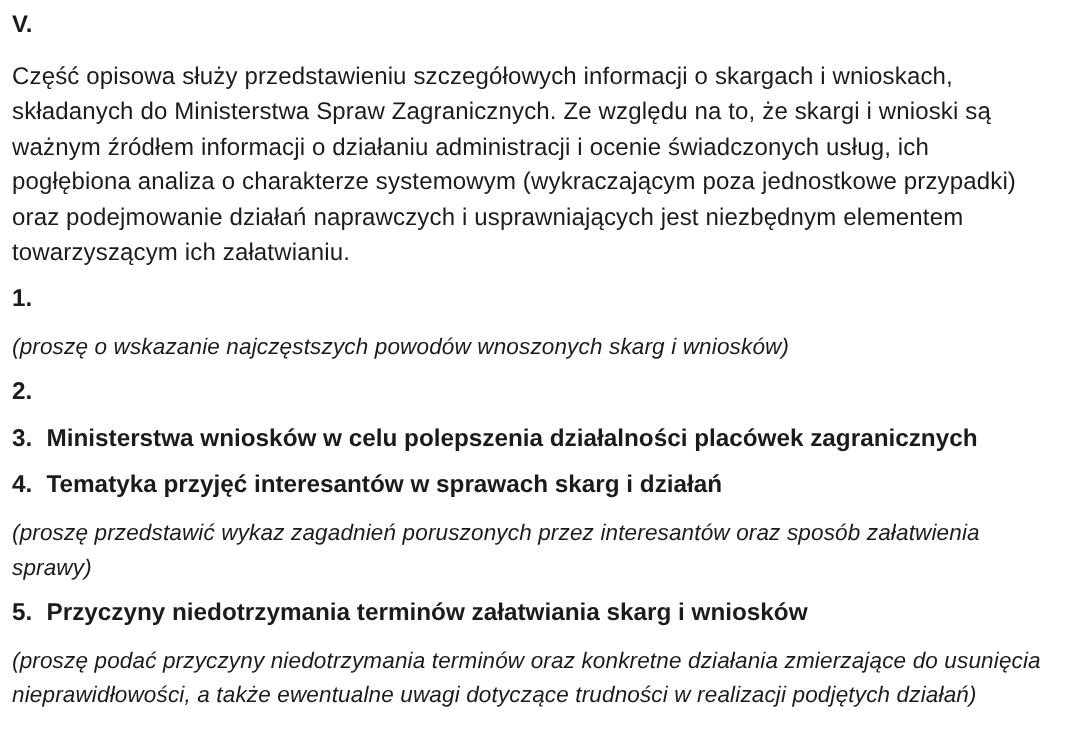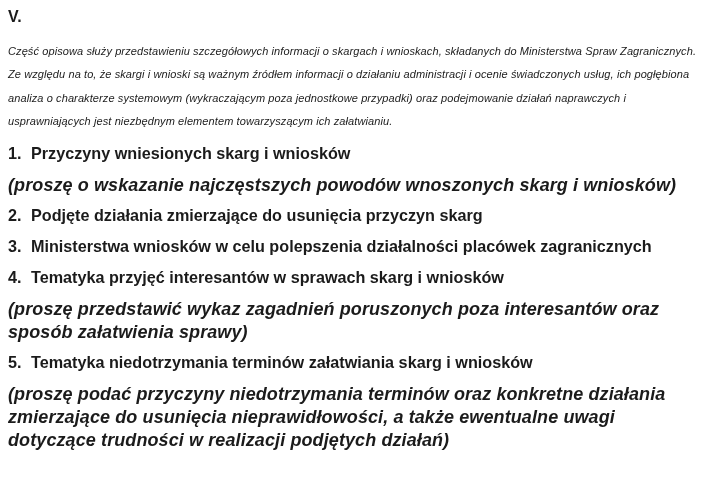--- a/index.html
+++ b/index.html
@@ -26,78 +26,74 @@
     align-items: baseline;
     font-size: 16px;
     font-weight: 700;
     line-height: 20px;
     margin: 2px 0 13px 0;
   }
   .doc-title .num {
     flex: 0 0 23px;
   }
   .intro {
-    font-size: 11px;
-    font-style: italic;
+    font-size: 16px;
     line-height: 23.4px;
     margin: 0 0 9px 0;
     letter-spacing: 0.1px;
   }
   .sec-heading {
     display: flex;
     align-items: baseline;
     font-size: 16.2px;
     font-weight: 700;
     line-height: 20px;
     margin: 0 0 11px 0;
   }
   .sec-heading .num {
     flex: 0 0 23px;
   }
   .sec-note {
-    font-size: 18px;
+    font-size: 15px;
     font-style: italic;
     line-height: 23px;
     margin: 0 0 8px 0;
     letter-spacing: 0.1px;
-    font-weight: bold;
   }
 </style>
 </head>
 <body>
 
 <div class="page">
 
   <div class="doc-title">
     <span class="num">V.</span>
   </div>
 
   <p class="intro">Część opisowa służy przedstawieniu szczegółowych informacji o skargach i wnioskach, składanych do Ministerstwa Spraw Zagranicznych. Ze względu na to, że skargi i wnioski są ważnym źródłem informacji o działaniu administracji i ocenie świadczonych usług, ich pogłębiona analiza o charakterze systemowym (wykraczającym poza jednostkowe przypadki) oraz podejmowanie działań naprawczych i usprawniających jest niezbędnym elementem towarzyszącym ich załatwianiu.</p>
 
   <div class="sec-heading">
     <span class="num">1.</span>
-    <span>Przyczyny wniesionych skarg i wniosków</span>
   </div>
   <p class="sec-note">(proszę o wskazanie najczęstszych powodów wnoszonych skarg i wniosków)</p>
 
   <div class="sec-heading">
     <span class="num">2.</span>
-    <span>Podjęte działania zmierzające do usunięcia przyczyn skarg</span>
   </div>
 
   <div class="sec-heading">
     <span class="num">3.</span>
     <span>Ministerstwa wniosków w celu polepszenia działalności placówek zagranicznych</span>
   </div>
 
   <div class="sec-heading">
     <span class="num">4.</span>
-    <span>Tematyka przyjęć interesantów w sprawach skarg i wniosków</span>
+    <span>Tematyka przyjęć interesantów w sprawach skarg i działań</span>
   </div>
-  <p class="sec-note">(proszę przedstawić wykaz zagadnień poruszonych poza interesantów oraz sposób załatwienia sprawy)</p>
+  <p class="sec-note">(proszę przedstawić wykaz zagadnień poruszonych przez interesantów oraz sposób załatwienia sprawy)</p>
 
   <div class="sec-heading">
     <span class="num">5.</span>
-    <span>Tematyka niedotrzymania terminów załatwiania skarg i wniosków</span>
+    <span>Przyczyny niedotrzymania terminów załatwiania skarg i wniosków</span>
   </div>
   <p class="sec-note">(proszę podać przyczyny niedotrzymania terminów oraz konkretne działania zmierzające do usunięcia nieprawidłowości, a także ewentualne uwagi dotyczące trudności w realizacji podjętych działań)</p>
 
 </div>
 
 </body></html>

